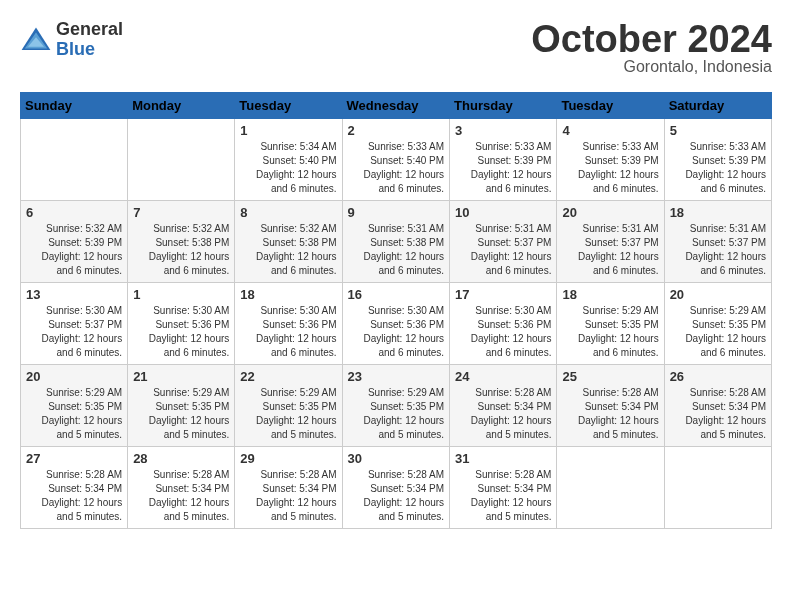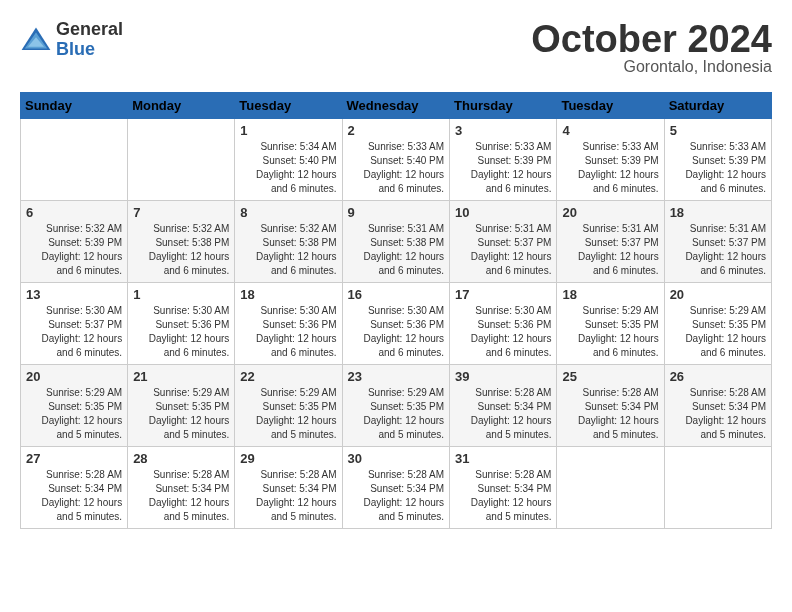--- a/index.html
+++ b/index.html
@@ -297,21 +297,21 @@
 and 5 minutes.</div>
         </td>
         <td>
           <span class="day-num">23</span>
           <div class="day-info" style="white-space: pre-line;">Sunrise: 5:29 AM
 Sunset: 5:35 PM
 Daylight: 12 hours
 and 5 minutes.</div>
         </td>
         <td>
-          <span class="day-num">39</span>
+          <span class="day-num">24</span>
           <div class="day-info" style="white-space: pre-line;">Sunrise: 5:28 AM
 Sunset: 5:34 PM
 Daylight: 12 hours
 and 5 minutes.</div>
         </td>
         <td>
           <span class="day-num">25</span>
           <div class="day-info" style="white-space: pre-line;">Sunrise: 5:28 AM
 Sunset: 5:34 PM
 Daylight: 12 hours

